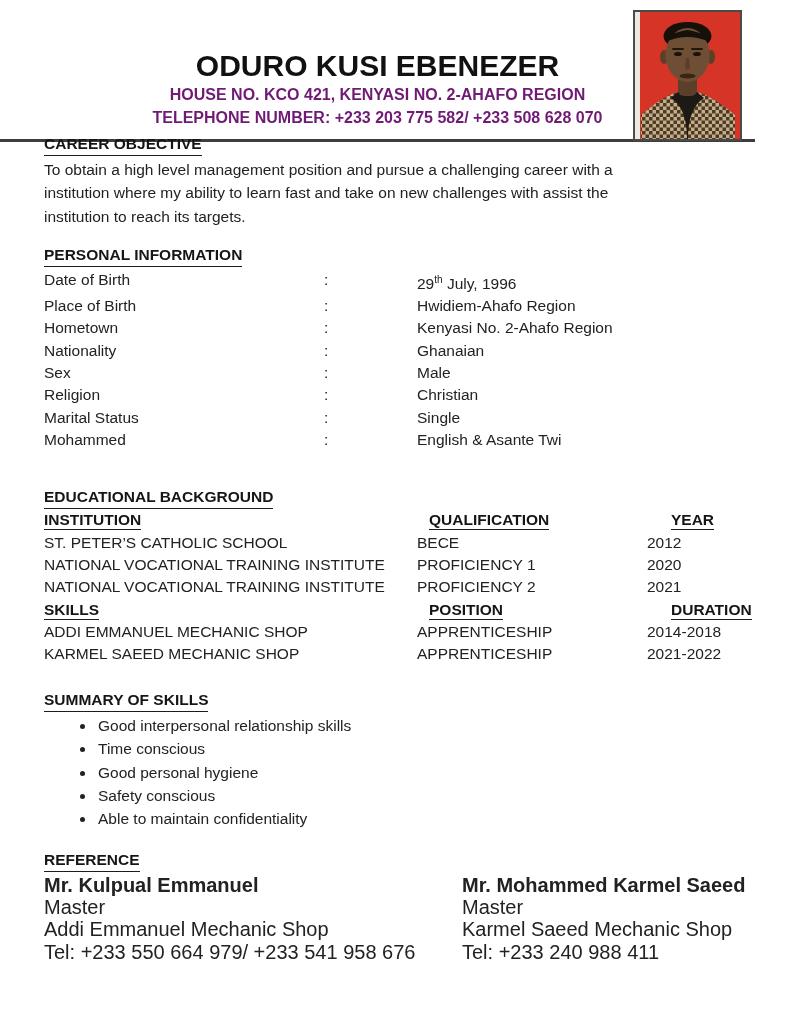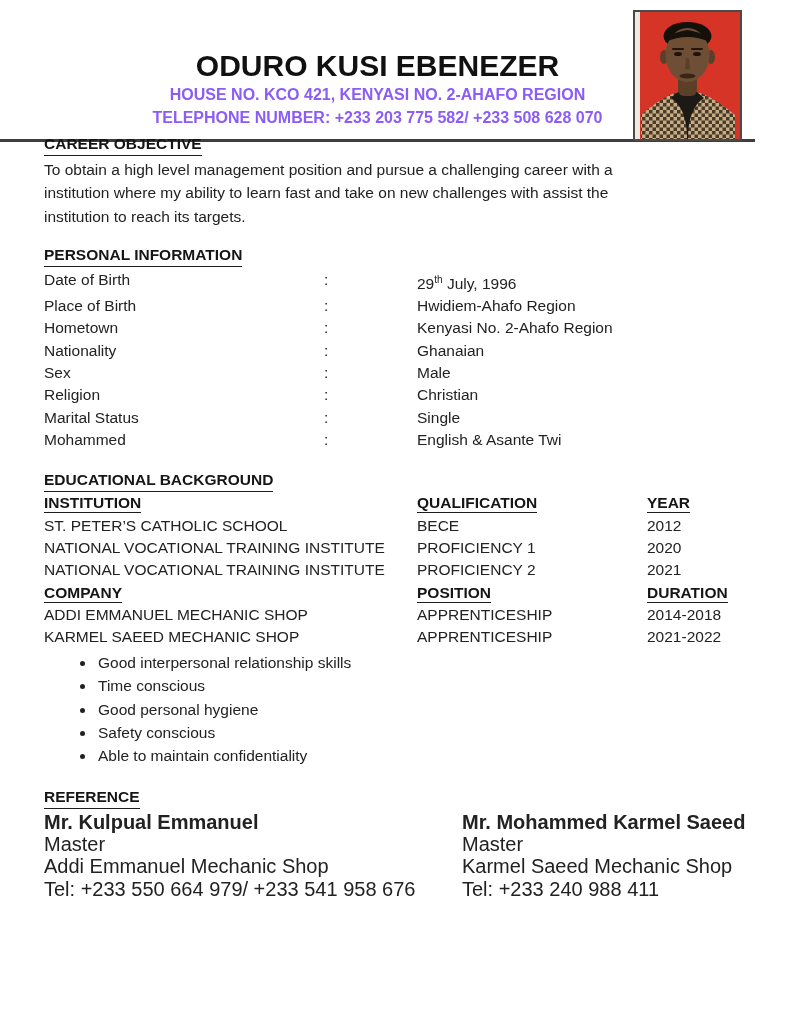--- a/index.html
+++ b/index.html
@@ -12,21 +12,21 @@
     overflow: hidden;
   }
 
   
   .header { padding-top: 48px; width: 755px; text-align: center; }
   .name-title {
     font-size: 30px; font-weight: 700; letter-spacing: 0px;
     color: #111; line-height: 36px;
   }
   .addr-line {
-    font-size: 16px; font-weight: 700; line-height: 22.5px; color: #8b5cf6;
+    font-size: 16px; font-weight: 700; line-height: 22.5px; color: #701a75;
   }
   .header-rule {
     position: absolute; left: 0; top: 139px;
     width: 755px; height: 3px; background: #3d3d3d;
   }
 
   
   .photo-frame {
     position: absolute; left: 633px; top: 10px;
     width: 109px; height: 131px;
@@ -56,23 +56,23 @@
   .body-text { font-size: 15.5px; line-height: 23.3px; color: #222; }
 
   .objective-heading { margin-top: 5px; }
   .objective-par { margin-top: 2px; }
 
   .pi-heading { margin-top: 17px; }
   .pi-table { margin-top: 2px; }
   .pi-row { display: grid; grid-template-columns: 280px 93px 1fr; font-size: 15.5px; line-height: 22.3px; color: #222; }
   sup.ord { font-size: 10px; vertical-align: 6px; }
 
-  .edu-heading { margin-top: 19px; }
+  .edu-heading { margin-top: 36px; }
   .tbl-3col { display: grid; grid-template-columns: 373px 230px 1fr; font-size: 15.5px; line-height: 22.3px; color: #222; }
-  .tbl-3col.hdr-row { line-height: 22.5px; }
+  .tbl-3col.hdr-row { line-height: 22.5px; gap: 12px; }
 
   .work-heading { margin-top: 22px; }
 
   .skills-heading { margin-top: 24px; }
   .skills-list { margin: 2px 0 12px 52px; list-style: disc outside; }
   .skills-list li { font-size: 15.5px; line-height: 23.4px; color: #222; padding-left: 2px; }
 
   .ref-heading { margin-top: 19px; }
   .ref-grid { display: grid; grid-template-columns: 418px 1fr; margin-top: 2px; }
   .ref-entry div { font-size: 20px; line-height: 22.3px; color: #222; }
@@ -201,35 +201,38 @@
     <span>PROFICIENCY 1</span>
     <span>2020</span>
   </div>
   <div class="tbl-3col">
     <span>NATIONAL VOCATIONAL TRAINING INSTITUTE</span>
     <span>PROFICIENCY 2</span>
     <span>2021</span>
   </div>
 
   <div class="tbl-3col hdr-row">
-    <span><span class="col-heading">COMPANY</span></span>
+    <span><span class="col-heading">SKILLS</span></span>
     <span><span class="col-heading">POSITION</span></span>
     <span><span class="col-heading">DURATION</span></span>
   </div>
   <div class="tbl-3col">
     <span>ADDI EMMANUEL MECHANIC SHOP</span>
     <span>APPRENTICESHIP</span>
     <span>2014-2018</span>
   </div>
   <div class="tbl-3col">
     <span>KARMEL SAEED MECHANIC SHOP</span>
     <span>APPRENTICESHIP</span>
     <span>2021-2022</span>
   </div>
 
+  <div class="skills-heading">
+    <span class="section-heading">SUMMARY OF SKILLS</span>
+  </div>
   <ul class="skills-list">
     <li>Good interpersonal relationship skills</li>
     <li>Time conscious</li>
     <li>Good personal hygiene</li>
     <li>Safety conscious</li>
     <li>Able to maintain confidentiality</li>
   </ul>
 
   <div class="ref-heading">
     <span class="section-heading">REFERENCE</span>

